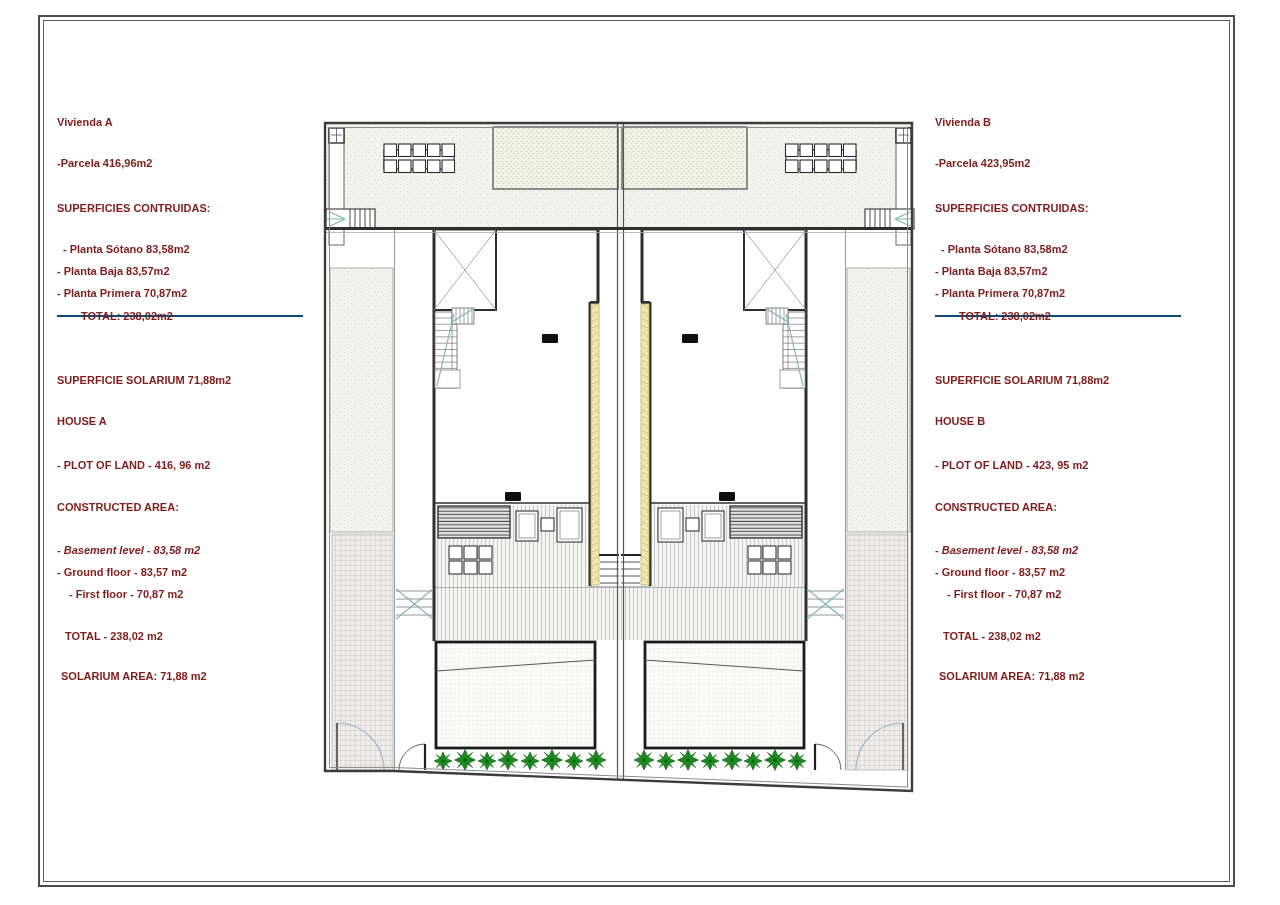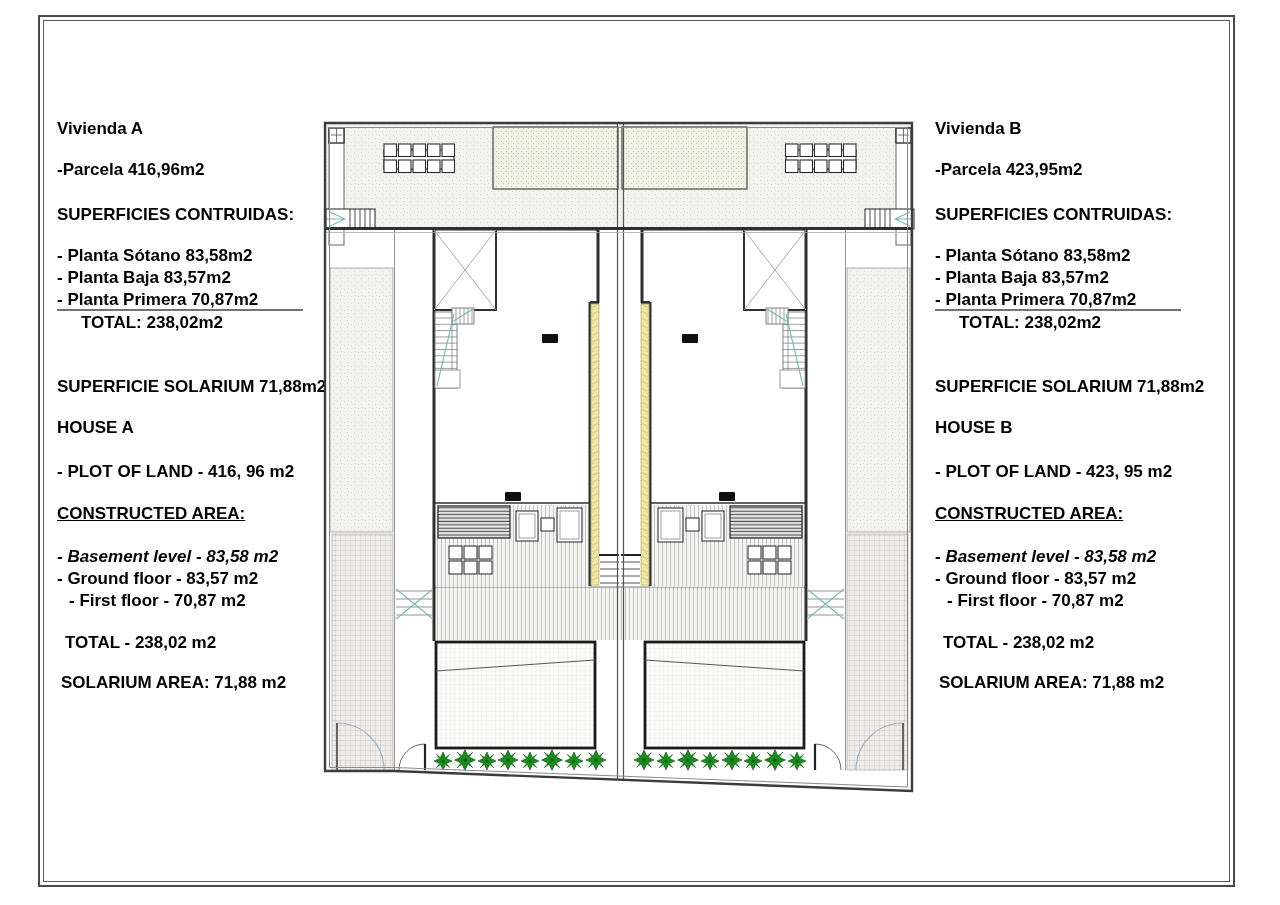--- a/index.html
+++ b/index.html
@@ -10,43 +10,43 @@
   }
   .frame-outer{
     position:absolute;left:38px;top:15px;width:1197px;height:872px;
     border:2px solid #4a4a4a;box-sizing:border-box;
   }
   .frame-inner{
     position:absolute;left:3px;top:3px;right:3px;bottom:3px;
     border:1px solid #5a5a5a;
   }
   .panel{
-    position:absolute;top:120px;width:292px;height:600px;
-    font-weight:bold;font-size:17px;color:#000000;
+    position:absolute;top:114px;width:292px;height:600px;
+    font-weight:bold;font-size:11px;color:#7f1d1d;
   }
   #panel-a{left:57px;}
   #panel-b{left:935px;}
   .tl{position:absolute;left:0;white-space:nowrap;line-height:17px;}
   .t0{top:0;}
   .t1{top:41px;}
   .t2{top:86px;}
-  .t3{top:127px;}
+  .t3{top:127px;margin-left:6px;}
   .t4{top:149px;}
   .t5{top:171px;}
   .t6{top:194px;margin-left:24px;}
   .t7{top:258px;}
   .t8{top:299px;}
   .t9{top:343px;}
-  .t10{top:385px;text-decoration:underline;}
+  .t10{top:385px;}
   .t11{top:428px;font-style:italic;}
   .t12{top:450px;}
   .t13{top:472px;margin-left:12px;}
   .t14{top:514px;left:8px;}
   .t15{top:554px;left:4px;}
-  .u{border-bottom:2px solid #737373;padding-bottom:1px;min-width:246px;}
+  .u{border-bottom:2px solid #0c4a6e;padding-bottom:13px;min-width:246px;}
   #plan-svg{position:absolute;left:0;top:0;}
 </style>
 </head>
 <body>
 
 <div class="frame-outer">
   <div class="frame-inner"></div>
 </div>
 
 <div class="panel" id="panel-a">

